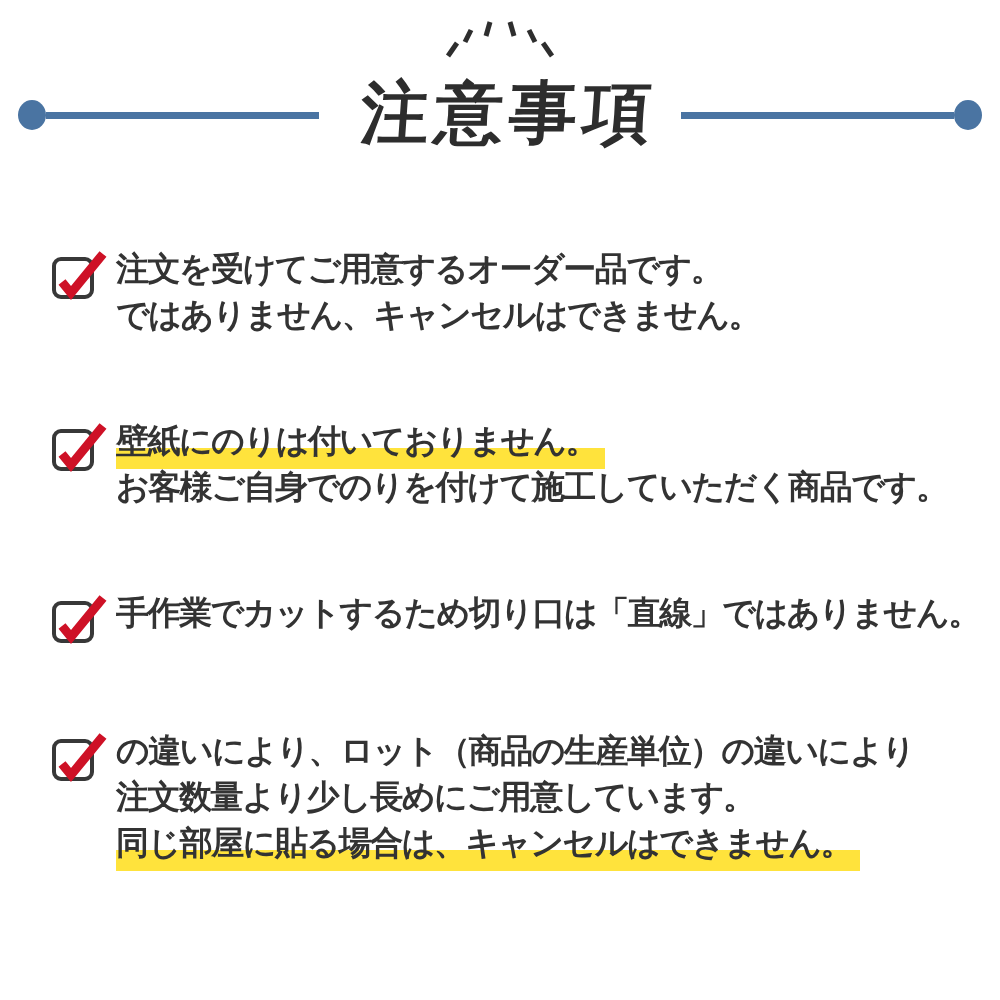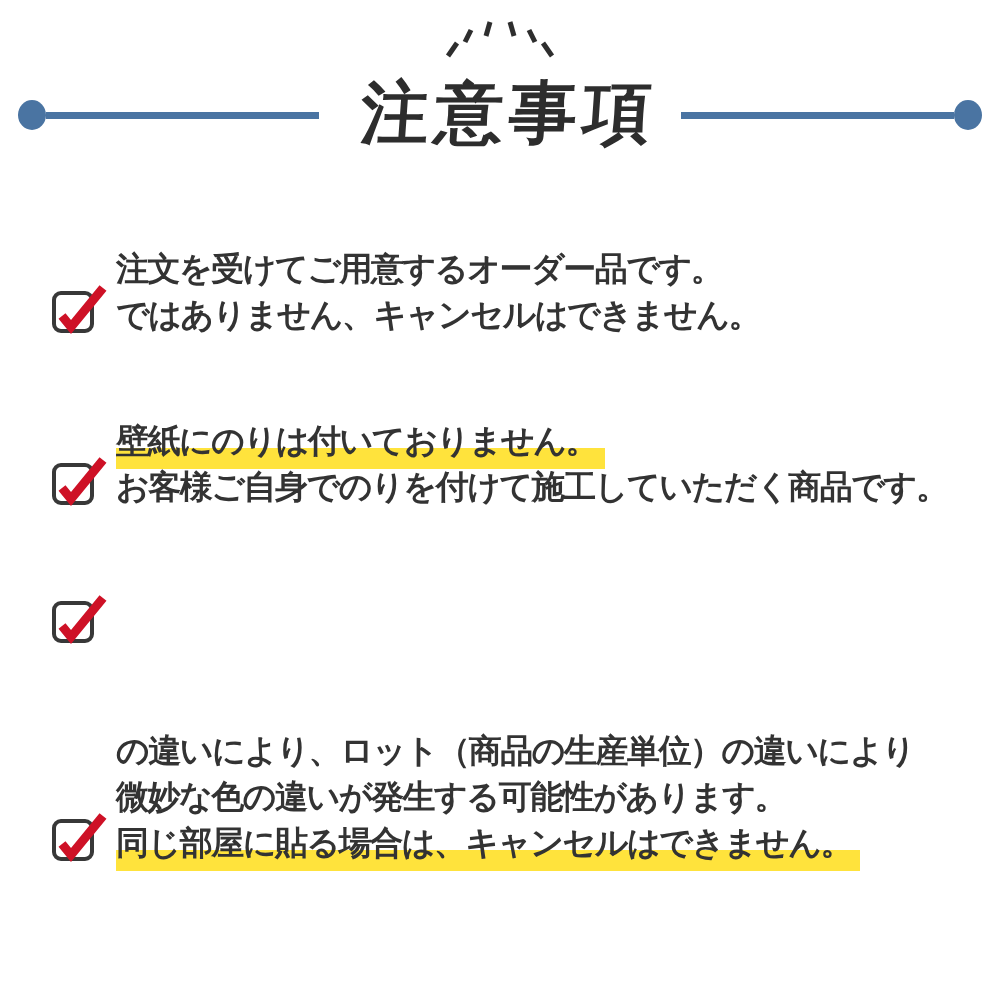--- a/index.html
+++ b/index.html
@@ -35,21 +35,21 @@
     font-size:68px; font-weight:900; letter-spacing:6px;
     color:#2d2d2d;
     transform:skewX(-4deg);
     white-space:nowrap;
     line-height:1;
     padding-bottom:6px;
   }
   
   .notice-list { position:absolute; left:0; top:246px; width:1000px; }
   .notice-item {
-    display:flex; align-items:flex-end;
+    display:flex; align-items:flex-start;
     padding-left:46px;
     margin-bottom:80px;
   }
   .checkbox-wrap { flex:none; width:64px; height:58px; margin-right:6px; }
   .checkbox-wrap svg { display:block; }
   .notice-text p {
     font-size:33px; font-weight:bold;
     line-height:46px; letter-spacing:-1.5px;
     white-space:nowrap;
     color:#333333;
@@ -116,31 +116,32 @@
     </div>
 
     <div class="notice-item">
       <span class="checkbox-wrap">
         <svg width="64" height="58" viewBox="0 0 64 58">
           <rect x="8" y="13" width="38" height="38" rx="7" fill="none" stroke="#383838" stroke-width="4"></rect>
           <polyline points="16,36 25,47 57,8" fill="none" stroke="#ce1126" stroke-width="9" stroke-linecap="butt" stroke-linejoin="miter"></polyline>
         </svg>
       </span>
       <div class="notice-text">
+        <p><span>手作業でカットするため切り口は「直線」ではありません。</span></p>
       </div>
     </div>
 
     <div class="notice-item">
       <span class="checkbox-wrap">
         <svg width="64" height="58" viewBox="0 0 64 58">
           <rect x="8" y="13" width="38" height="38" rx="7" fill="none" stroke="#383838" stroke-width="4"></rect>
           <polyline points="16,36 25,47 57,8" fill="none" stroke="#ce1126" stroke-width="9" stroke-linecap="butt" stroke-linejoin="miter"></polyline>
         </svg>
       </span>
       <div class="notice-text">
         <p><span>の違いにより、ロット（商品の生産単位）の違いにより</span></p>
-        <p><span>微妙な色の違いが発生する可能性があります。</span></p>
+        <p><span>注文数量より少し長めにご用意しています。</span></p>
         <p><span class="hl">同じ部屋に貼る場合は、キャンセルはできません。</span></p>
       </div>
     </div>
 
   </div>
 </div>
 
 </body></html>

